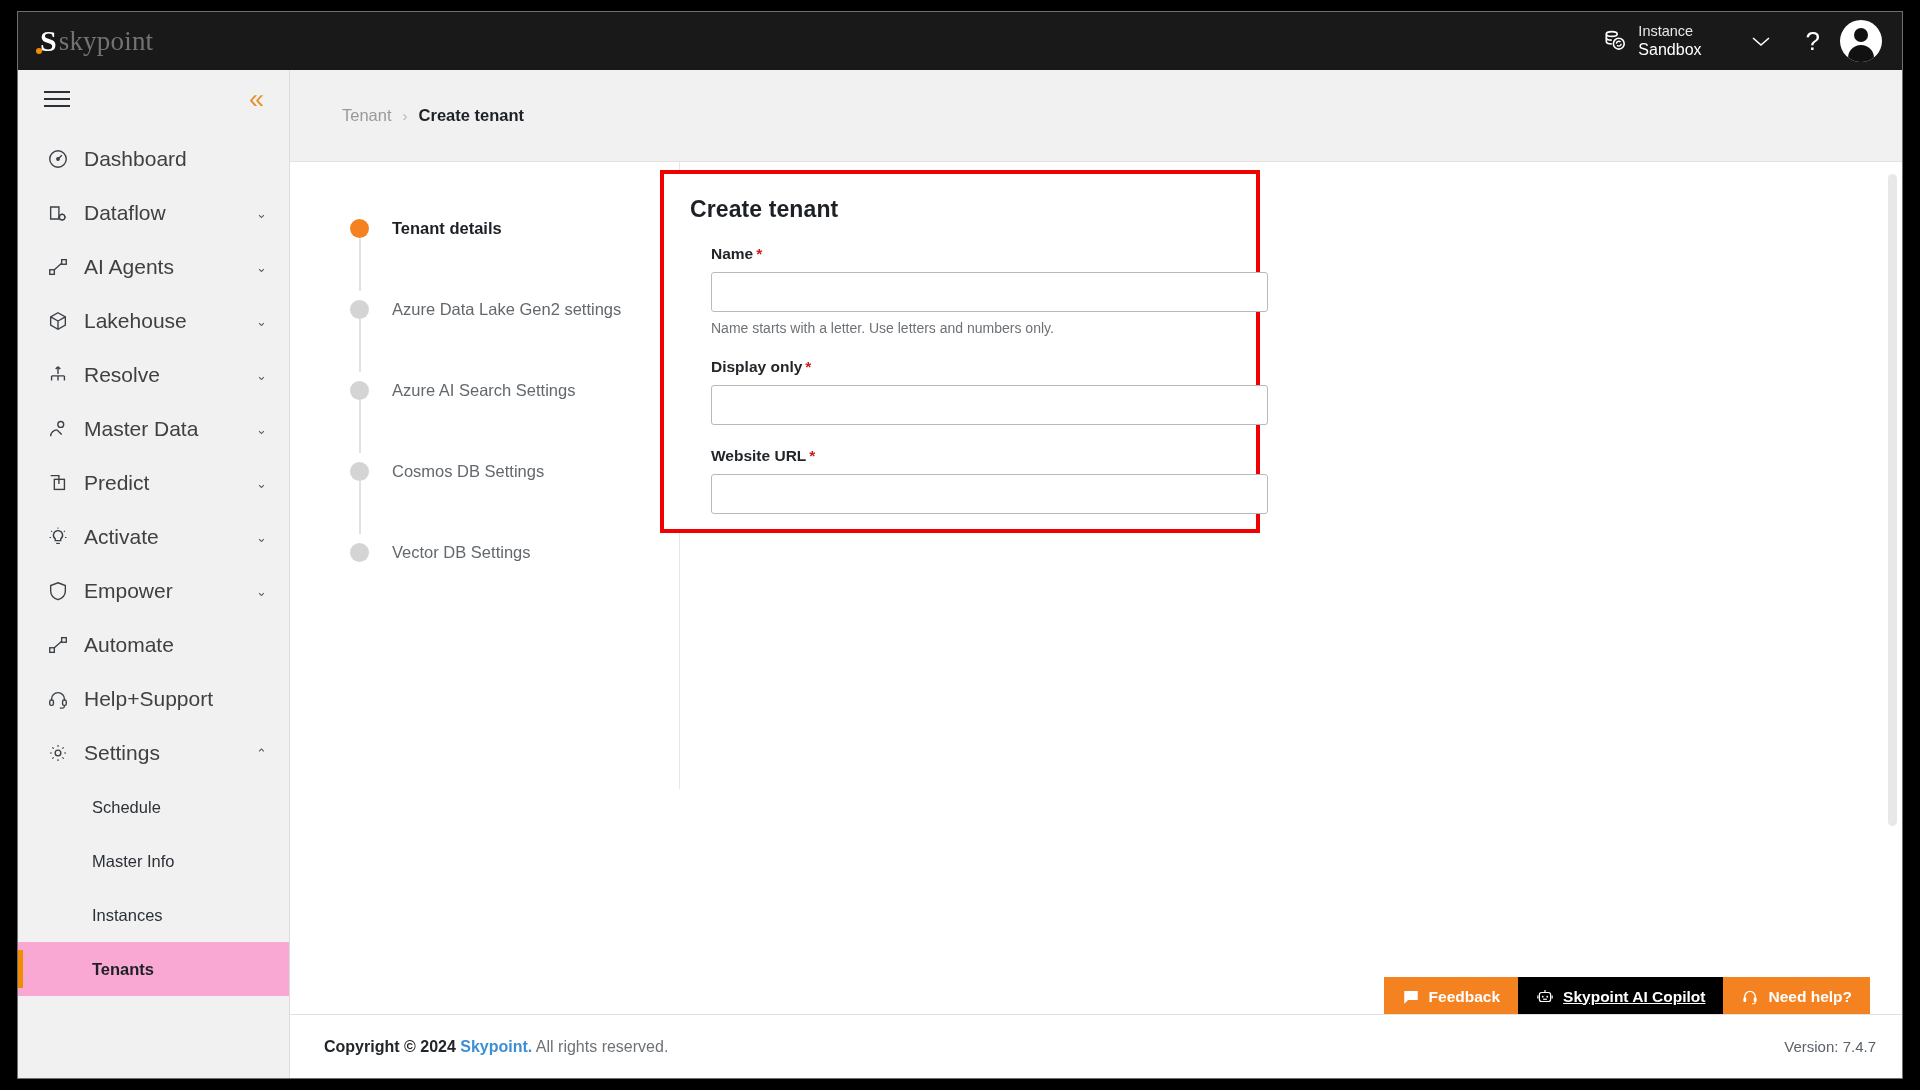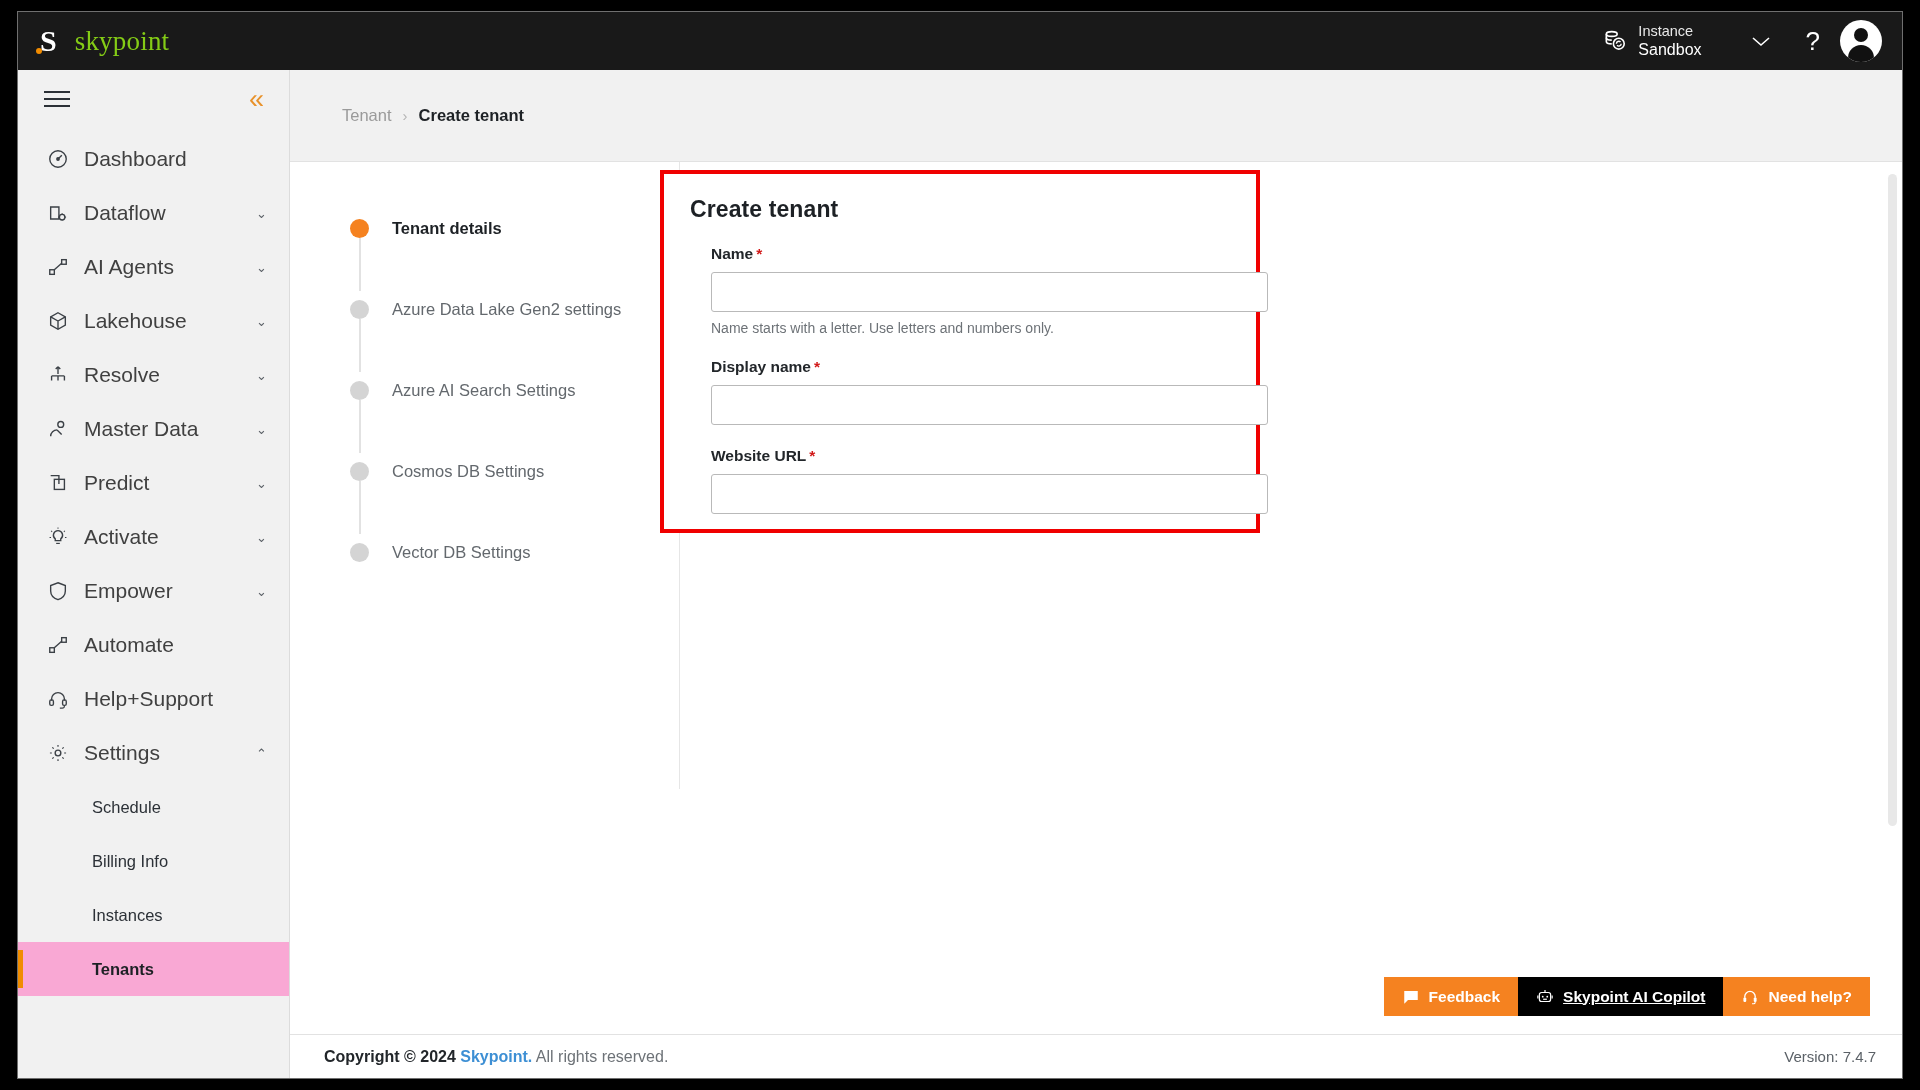--- a/index.html
+++ b/index.html
@@ -31,21 +31,21 @@
     font-size: 30px; color: #ffffff; font-weight: 700;
     position: relative; line-height: 1; padding-right: 2px;
   }
   .brand-dot {
     position: absolute; left: -4px; bottom: 2px;
     width: 6px; height: 6px; border-radius: 50%;
     background: #f28c00;
   }
   .brand-name {
     font-family: "Liberation Serif", serif;
-    font-size: 27px; color: #84cc16; margin-left: 16px;
+    font-size: 27px; color: #737373; 
     letter-spacing: .2px;
   }
   .topright {
     margin-left: auto; display: flex; align-items: center;
     height: 100%; padding-right: 20px; gap: 0px;
   }
   .instance-box { display: flex; align-items: center; gap: 10px; padding: 0 6px; cursor: pointer; }
   .instance-txt { display: flex; flex-direction: column; line-height: 1.25; }
   .instance-label { font-size: 14.5px; color: #e8e8e8; }
   .instance-value { font-size: 16px; color: #ffffff; }
@@ -184,21 +184,21 @@
     display: flex; align-items: center; gap: 9px;
     padding: 0 18px; height: 39px; cursor: pointer;
     font-size: 15.5px; color: #ffffff; font-weight: 700; white-space: nowrap;
   }
   .fbtn.orange { background: #f58220; }
   .fbtn.black { background: #000000; text-decoration: underline; }
 
   
   .footer {
     position: absolute; left: 272px; bottom: 0;
-    width: 1612px; height: 44px;
+    width: 1612px; height: 64px;
     background: #ffffff; border-top: 1px solid #e2e2e2;
     display: flex; align-items: center; padding: 0 26px 0 34px;
   }
   .copy { font-size: 16px; color: #4b5057; }
   .copy b { color: #22262a; }
   .copy .lnk { color: #3d8fd4; font-weight: 700; }
   .copy .rest { color: #6d7277; }
   .version { margin-left: auto; font-size: 15px; color: #5b6167; }
 
   
@@ -397,21 +397,21 @@
           </svg>
         </span>
         <span class="lbl">Settings</span>
         <span class="chev">⌃</span>
       </div>
 
       <div class="sub-item">
         <span class="lbl">Schedule</span>
       </div>
       <div class="sub-item">
-        <span class="lbl">Billing Info</span>
+        <span class="lbl">Master Info</span>
       </div>
       <div class="sub-item">
         <span class="lbl">Instances</span>
       </div>
       <div class="sub-item active">
         <span class="lbl">Tenants</span>
       </div>
 
     </div>
   </div>
@@ -460,21 +460,21 @@
         <div class="field">
           <div class="field-lbl">
             <span>Name</span><span class="req">*</span>
           </div>
           <input class="field-input" type="text" value="" placeholder="" style="">
           <div class="field-hint">Name starts with a letter. Use letters and numbers only.</div>
         </div>
 
         <div class="field">
           <div class="field-lbl">
-            <span>Display name</span><span class="req">*</span>
+            <span>Display only</span><span class="req">*</span>
           </div>
           <input class="field-input" type="text" value="" placeholder="" style="">
         </div>
 
         <div class="field">
           <div class="field-lbl">
             <span>Website URL</span><span class="req">*</span>
           </div>
           <input class="field-input" type="text" value="" placeholder="" style="">
         </div>

